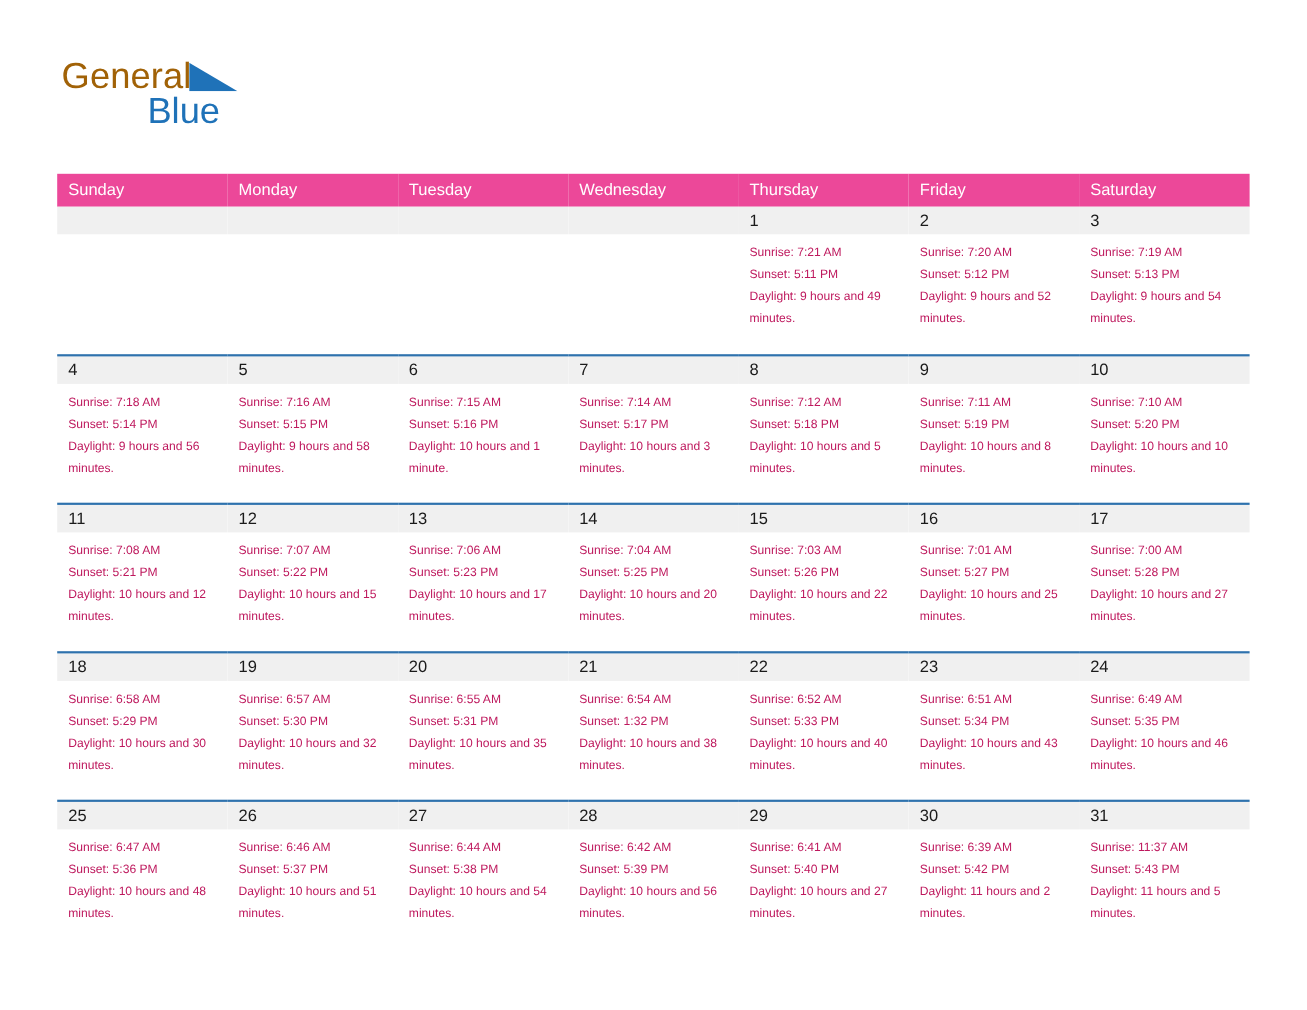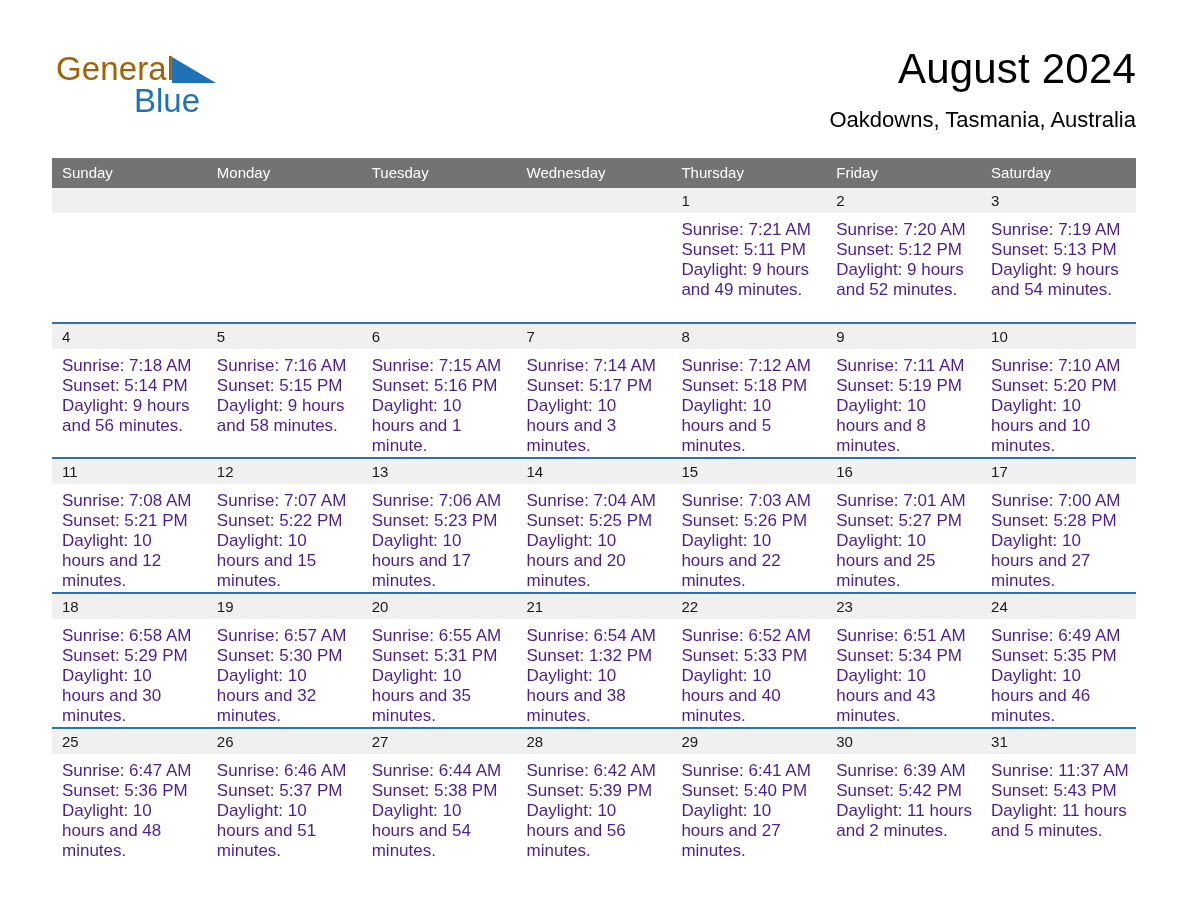--- a/index.html
+++ b/index.html
@@ -95,21 +95,21 @@
   
   .calendar {
     position: absolute;
     left: 52px;
     top: 158px;
     width: 1084px;
     border-collapse: collapse;
     table-layout: fixed;
   }
   .calendar th {
-    background: #737373;
+    background: #ec4899;
     color: #ffffff;
     font-weight: 400;
     font-size: 15px;
     text-align: left;
     padding: 6px 0 7px 10px;
     height: 17px;
     border: none;
     box-sizing: border-box;
   }
   .calendar td {
@@ -138,23 +138,23 @@
     padding: 5px 0 5px 10px;
     height: 25px;
     box-sizing: border-box;
     line-height: 15px;
   }
   .daynum.empty {
     color: transparent;
   }
   .info {
     padding: 7px 9px 0 10px;
-    font-size: 17px;
+    font-size: 11px;
     line-height: 20px;
-    color: #4c1d95;
+    color: #be185d;
   }
   .info div {
     white-space: nowrap;
   }
   .info .daylight {
     white-space: normal;
   }
 </style>
 </head>
 <body>
@@ -167,24 +167,20 @@
       <span class="logo-row1">
         <span class="logo-general">General</span><span class="logo-tri"><svg width="44" height="26" viewBox="0 0 44 26" xmlns="http://www.w3.org/2000/svg">
               <polygon points="0,0 44,26 0,26" fill="#1f72b8"></polygon>
             </svg></span>
       </span>
       <span class="logo-row2">
         <span class="logo-blue">Blue</span>
       </span>
     </div>
 
-    <div class="title-block">
-      <div class="month-title">August 2024</div>
-      <div class="location">Oakdowns, Tasmania, Australia</div>
-    </div>
 
   </div>
 
   <table class="calendar">
     <thead>
       <tr>
         <th>Sunday</th>
         <th>Monday</th>
         <th>Tuesday</th>
         <th>Wednesday</th>

